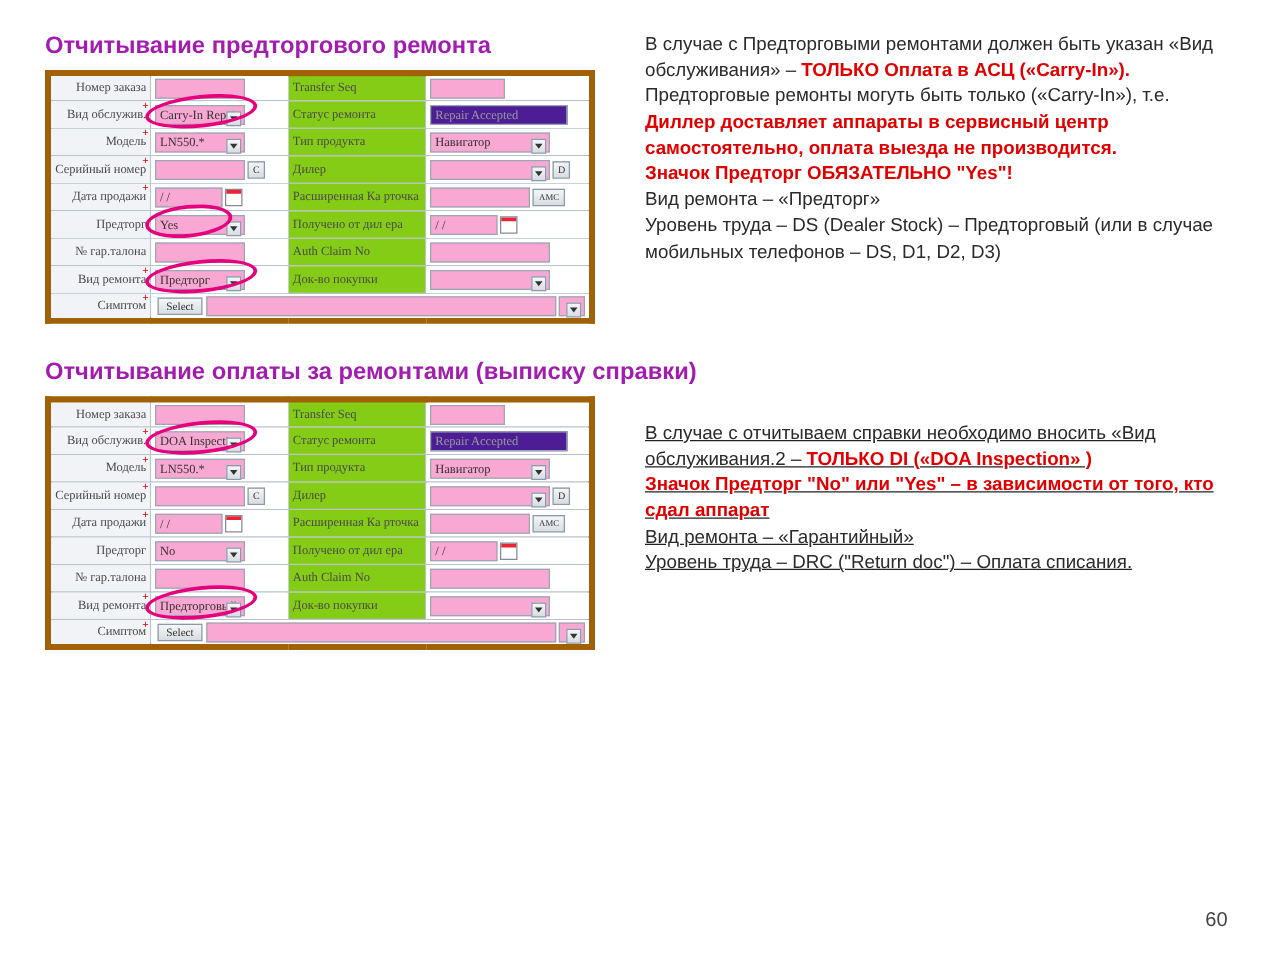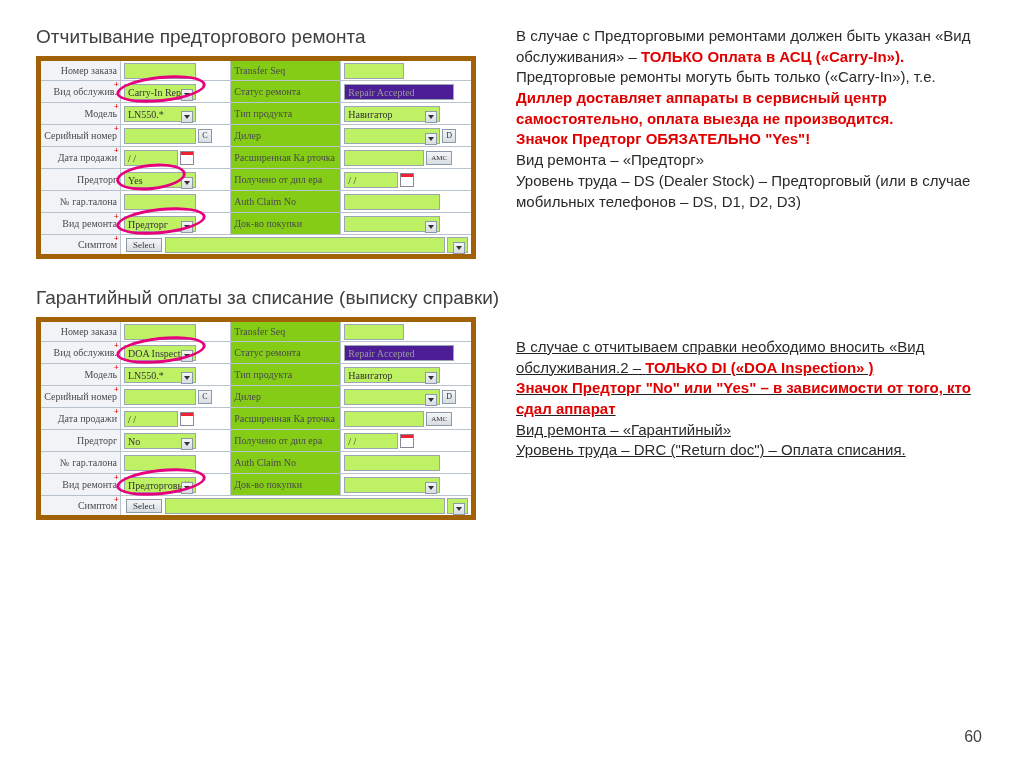--- a/index.html
+++ b/index.html
@@ -10,23 +10,23 @@
     height: 768px;
     font-family: Arial, Helvetica, sans-serif;
     background: #fff;
     color: #222;
     position: relative;
   }
   .slide { padding: 26px 36px 0 36px; }
 
   h2 {
     font-size: 19px;
-    font-weight: normal;
+    font-weight: bold;
     margin: 0 0 8px 0;
-    color: #404040;
+    color: #a21caf;
   }
 
   .row-top, .row-bottom { display: flex; align-items: flex-start; }
   .row-top { margin-bottom: 28px; }
   .left-col { flex: 0 0 auto; }
   .right-col { flex: 1 1 auto; padding-left: 40px; font-size: 15px; line-height: 1.38; }
   .row-bottom { margin-top: 8px; }
 
   .red  { color: #e10000; font-weight: bold; }
   .plain{ color: #2a2a2a; }
@@ -70,21 +70,21 @@
     right: 1px; top: -2px;
     font-size: 9px;
     font-weight: bold;
   }
 
   .inp {
     display: inline-block;
     height: 16px; line-height: 16px;
     width: 72px;
     border: 1px solid #9aa7b3;
-    background: #bef264;
+    background: #f9a8d4;
     padding: 0 3px;
     font-size: 10px;
     vertical-align: middle;
   }
   .inp.ro { background: #4c1d95; color: #9a9a9a; }
   .dd { position: relative; padding-right: 16px; }
   .dd::after {
     content: "";
     position: absolute;
     right: 2px; top: 4px;
@@ -220,21 +220,21 @@
         <span class="plain">В случае с Предторговыми ремонтами должен быть указан «Вид обслуживания» – </span><span class="red">ТОЛЬКО Оплата в АСЦ («Carry-In»).</span>
       </div>
       <div class="plain">Предторговые ремонты могуть быть только («Carry-In»), т.е.</div>
       <div class="red">Диллер доставляет аппараты в сервисный центр самостоятельно, оплата выезда не производится.</div>
       <div class="red">Значок Предторг ОБЯЗАТЕЛЬНО "Yes"!</div>
       <div class="plain">Вид ремонта – «Предторг»</div>
       <div class="plain">Уровень труда – DS (Dealer Stock) – Предторговый (или в случае мобильных телефонов – DS, D1, D2, D3)</div>
     </div>
   </div>
 
-  <h2 style="margin-top:8px;">Гарантийный оплаты за списание (выписку справки)</h2>
+  <h2 style="margin-top:8px;">Отчитывание оплаты за ремонтами (выписку справки)</h2>
 
   <div class="row-bottom">
     <div class="left-col">
       <div style="position:relative;">
         <table class="form-panel">
           <tbody>
               <tr>
             <td class="lbl">Номер заказа</td>
             <td class="val"><span class="inp"></span></td>
             <td class="lbl2">Transfer Seq</td>

